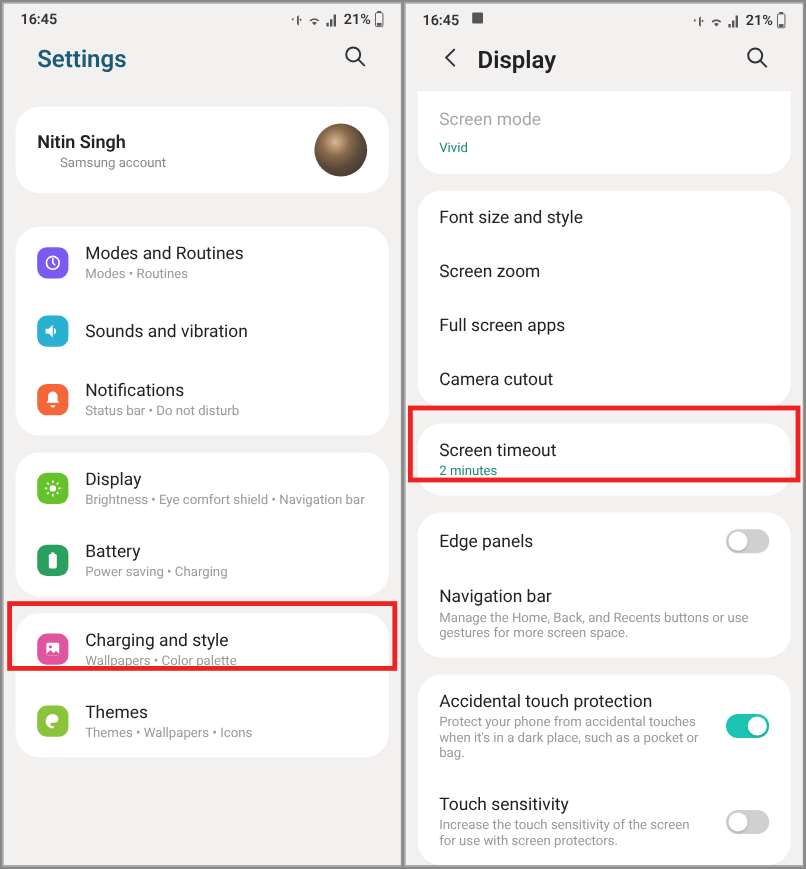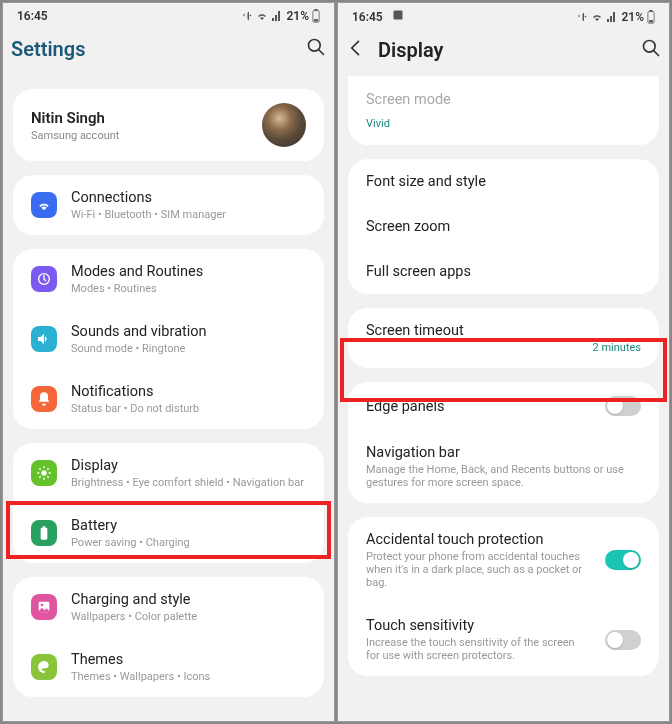--- a/index.html
+++ b/index.html
@@ -24,27 +24,27 @@
   }
   .status-bar {
     display: flex;
     justify-content: space-between;
     align-items: center;
     padding: 6px 14px 2px;
     font-size: 12px;
     font-weight: 600;
     color: #333;
   }
-  .status-right { display: flex; align-items: center; gap: 3px; }
+  .status-right { display: flex; align-items: flex-end; gap: 3px; }
   .status-icon { display: inline-flex; align-items: center; }
   .header {
     display: flex;
     align-items: center;
     justify-content: space-between;
-    padding: 12px 8px 14px;
+    padding: 12px 28px 14px;
   }
   .header-left { display: flex; align-items: center; gap: 12px; }
   .header-title {
     font-size: 20px;
     font-weight: 600;
     color: #1a5b7a;
   }
   .header-title.black { color: #222; }
   .back-btn { cursor: pointer; }
   .search-btn { cursor: pointer; }
@@ -59,21 +59,21 @@
     margin-bottom: 14px;
     overflow: hidden;
   }
   .profile-card {
     display: flex;
     justify-content: space-between;
     align-items: center;
     padding: 14px 18px;
   }
   .profile-name { font-size: 15px; font-weight: 600; color: #222; }
-  .profile-sub { font-size: 11px; color: #888; margin-top: 2px; }
+  .profile-sub { font-size: 11px; color: #888; margin-top: 2px; margin-left: 19px; }
   .avatar {
     width: 44px; height: 44px; border-radius: 50%;
     background: radial-gradient(circle at 40% 35%, #d9b896 0%, #8a6a4a 30%, #5a4a3a 55%, #3a2e24 100%);
     position: relative;
     overflow: hidden;
   }
   .row {
     display: flex;
     align-items: center;
     padding: 14px 18px;
@@ -82,21 +82,21 @@
     cursor: pointer;
   }
   .row .icon {
     width: 26px; height: 26px; border-radius: 8px;
     display: flex; align-items: center; justify-content: center;
     flex-shrink: 0;
   }
   .row-text { flex: 1; min-width: 0; }
   .row-title { font-size: 14.5px; color: #222; }
   .row-sub { font-size: 11px; color: #999; margin-top: 2px; white-space: nowrap; overflow: hidden; text-overflow: ellipsis; }
-  .row-sub.teal { color: #1a8a7a; text-align: right; }
+  .row-sub.teal { color: #1a8a7a; }
   .toggle {
     width: 36px; height: 20px; border-radius: 10px;
     background: #d0d0d0; position: relative; flex-shrink: 0;
   }
   .toggle::after {
     content: ''; position: absolute; width: 16px; height: 16px;
     border-radius: 50%; background: #fff; top: 2px; left: 2px;
     box-shadow: 0 1px 2px rgba(0,0,0,0.2);
   }
   .toggle.on { background: #1bc4b3; }
@@ -168,31 +168,20 @@
 
     <div class="card profile-card">
       <div>
         <div class="profile-name">Nitin Singh</div>
         <div class="profile-sub">Samsung account</div>
       </div>
       <div class="avatar"></div>
     </div>
 
     <div class="card">
-      <div class="row">
-        <div class="icon ic-blue">
-            <svg width="16" height="16" viewBox="0 0 24 24">
-              <path fill="#fff" d="M12 20l4-4c-2.2-2.2-5.8-2.2-8 0l4 4zm-7-7c3.9-3.9 10.1-3.9 14 0l-2 2c-2.8-2.8-7.2-2.8-10 0l-2-2z"></path>
-            </svg>
-          </div>
-        <div class="row-text">
-            <div class="row-title">Connections</div>
-            <div class="row-sub">Wi-Fi • Bluetooth • SIM manager</div>
-          </div>
-      </div>
     </div>
 
     <div class="card">
       <div class="row">
         <div class="icon ic-purple">
             <svg width="16" height="16" viewBox="0 0 24 24">
               <circle cx="12" cy="12" r="8" fill="none" stroke="#fff" stroke-width="2"></circle>
               <path d="M12 6v6l3 3" stroke="#fff" stroke-width="2" fill="none"></path>
             </svg>
           </div>
@@ -202,21 +191,20 @@
           </div>
       </div>
       <div class="row">
         <div class="icon ic-teal">
             <svg width="16" height="16" viewBox="0 0 24 24">
               <path fill="#fff" d="M3 9v6h4l5 5V4L7 9H3zm13 3c0-1.8-1-3.3-2.5-4v8c1.5-.7 2.5-2.2 2.5-4z"></path>
             </svg>
           </div>
         <div class="row-text">
             <div class="row-title">Sounds and vibration</div>
-            <div class="row-sub">Sound mode • Ringtone</div>
           </div>
       </div>
       <div class="row">
         <div class="icon ic-orange">
             <svg width="16" height="16" viewBox="0 0 24 24">
               <path fill="#fff" d="M12 2a6 6 0 0 0-6 6v5l-2 3h16l-2-3V8a6 6 0 0 0-6-6zm0 20a3 3 0 0 0 3-3H9a3 3 0 0 0 3 3z"></path>
             </svg>
           </div>
         <div class="row-text">
             <div class="row-title">Notifications</div>
@@ -365,20 +353,25 @@
       <div class="row">
           <div class="row-text">
             <div class="row-title">Screen zoom</div>
           </div>
         </div>
       <div class="row">
           <div class="row-text">
             <div class="row-title">Full screen apps</div>
           </div>
         </div>
+      <div class="row">
+          <div class="row-text">
+            <div class="row-title">Camera cutout</div>
+          </div>
+        </div>
     </div>
 
     <div class="card">
       <div class="row">
         <div class="row-text">
           <div class="row-title">Screen timeout</div>
           <div class="row-sub teal">2 minutes</div>
         </div>
       </div>
     </div>

